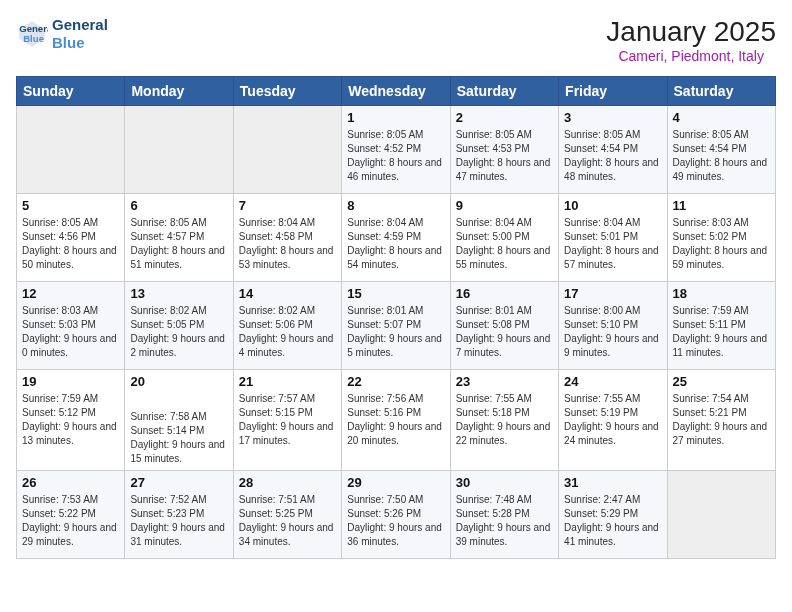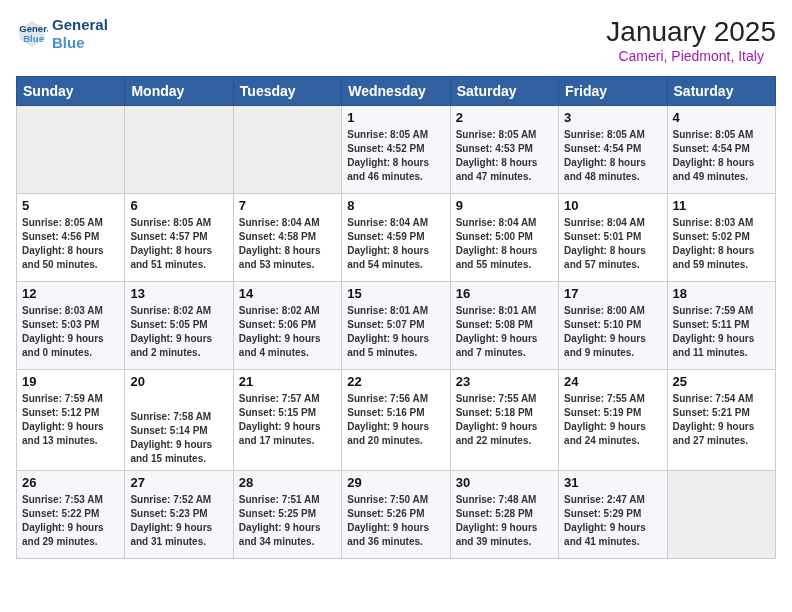--- a/index.html
+++ b/index.html
@@ -61,21 +61,20 @@
     .day-number {
       font-size: 13px;
       font-weight: bold;
       margin-bottom: 3px;
       color: #111;
     }
     .day-info {
       font-size: 10px;
       color: #333;
       line-height: 1.4;
-      font-weight: bold;
     }
     tbody tr:nth-child(odd) td {
       background: #f5f7fa;
     }
     tbody tr:nth-child(even) td {
       background: #fff;
     }
     .empty {
       background: #eee !important;
     }

